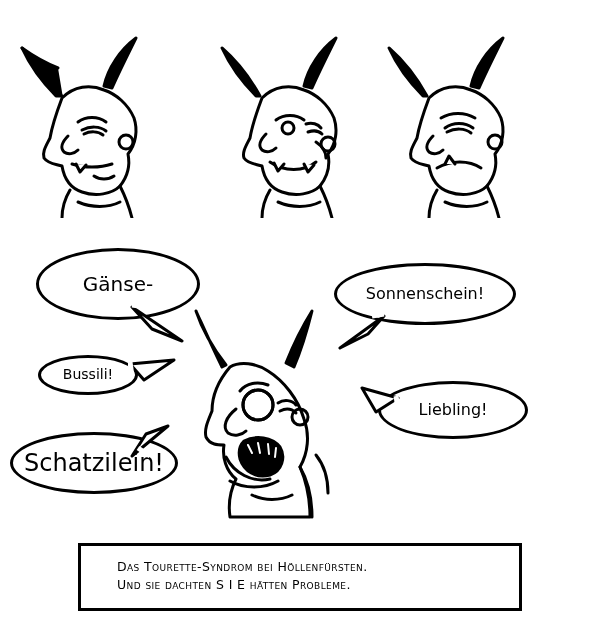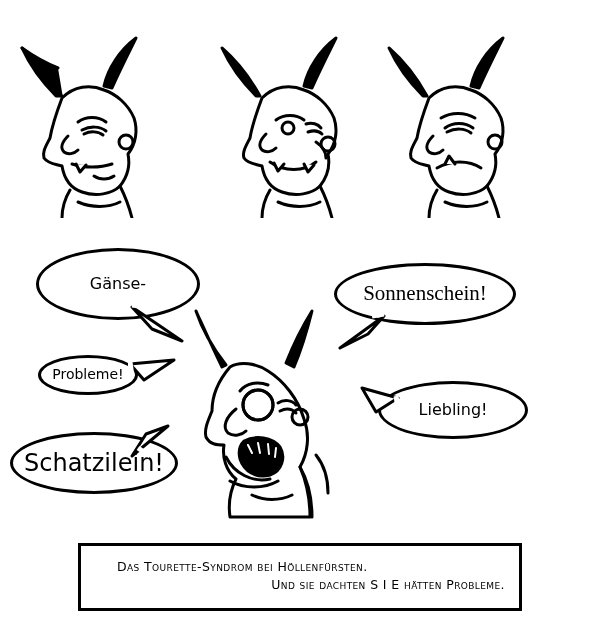--- a/index.html
+++ b/index.html
@@ -65,21 +65,21 @@
   .caption-line {
     font-family: "DejaVu Sans", sans-serif;
     font-size: 12.5px;
     letter-spacing: 0.4px;
     line-height: 1.45;
     white-space: nowrap;
     font-variant: small-caps;
     text-transform: none;
   }
   .caption-line.l1 { font-size: 12.5px; }
-  .caption-line.l2 { font-size: 12.5px; text-align: right; }
+  .caption-line.l2 { font-size: 12.5px; }
 
   .big-demon {
     position: absolute;
     left: 160px;
     top: 305px;
     width: 220px;
     height: 215px;
   }
 </style>
 </head>
@@ -210,43 +210,43 @@
 
         <circle cx="140" cy="112" r="8"></circle>
 
         <path d="M140 162 C148 176 152 194 152 212"></path>
         <path d="M92 190 C104 196 120 196 132 190"></path>
         <path d="M156 150 C164 160 168 174 168 188"></path>
       </g>
     </svg>
   </div>
 
-  <div class="bubble" style="left:36px; top:248px; width:164px; height:72px; font-size:16px;">
+  <div class="bubble" style="left:36px; top:248px; width:164px; height:72px; font-size:20px;">
     <span>
       <span>Gänse-</span>
     </span>
   </div>
   <svg style="position:absolute; left:130px; top:305px;" width="56" height="38">
     <path d="M2 2 L52 36 L22 24 Z" fill="#fff" stroke="#000" stroke-width="3" stroke-linejoin="round"></path>
     <path d="M2 0 L16 2" stroke="#fff" stroke-width="5"></path>
   </svg>
 
-  <div class="bubble" style="left:334px; top:263px; width:182px; height:62px; font-size:21px;font-family:Liberation Serif, serif;">
+  <div class="bubble" style="left:334px; top:263px; width:182px; height:62px; font-size:16px;">
     <span>
       <span>Sonnenschein!</span>
     </span>
   </div>
   <svg style="position:absolute; left:338px; top:314px;" width="48" height="36">
     <path d="M46 2 L2 34 L30 20 Z" fill="#fff" stroke="#000" stroke-width="3" stroke-linejoin="round"></path>
     <path d="M46 0 L34 2" stroke="#fff" stroke-width="5"></path>
   </svg>
 
   <div class="bubble" style="left:38px; top:355px; width:100px; height:40px; font-size:14px;">
     <span>
-      <span>Probleme!</span>
+      <span>Bussili!</span>
     </span>
   </div>
   <svg style="position:absolute; left:128px; top:358px;" width="48" height="28">
     <path d="M2 6 L46 2 L16 22 Z" fill="#fff" stroke="#000" stroke-width="3" stroke-linejoin="round"></path>
     <path d="M2 4 L4 18" stroke="#fff" stroke-width="5"></path>
   </svg>
 
   <div class="bubble" style="left:378px; top:381px; width:150px; height:58px; font-size:16px;">
     <span>
       <span>Liebling!</span>

